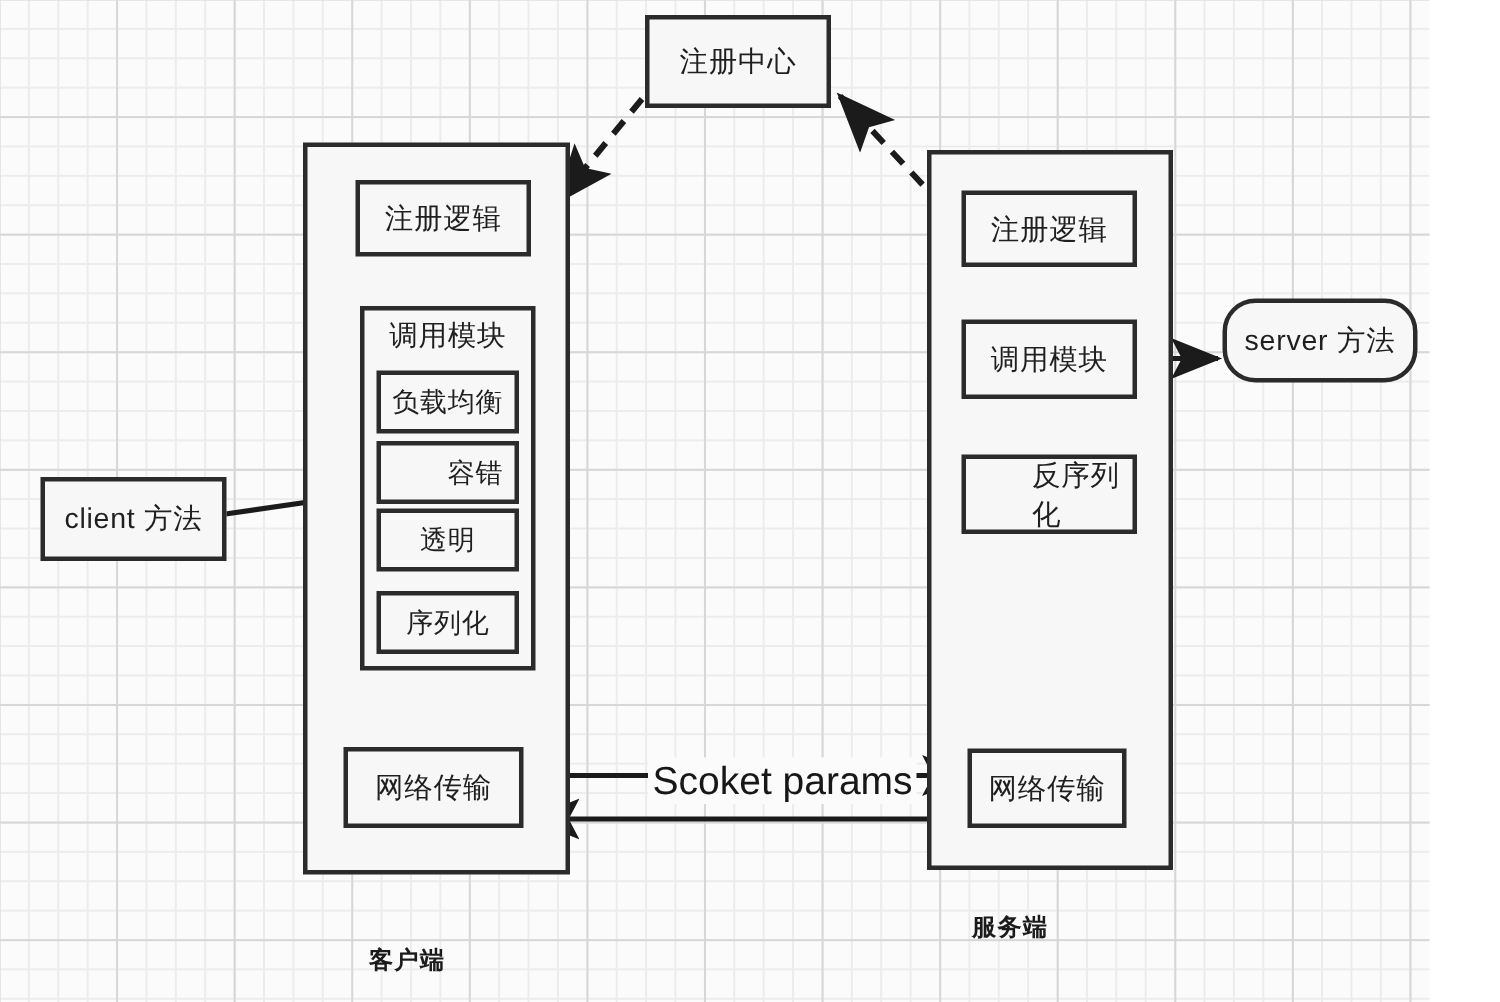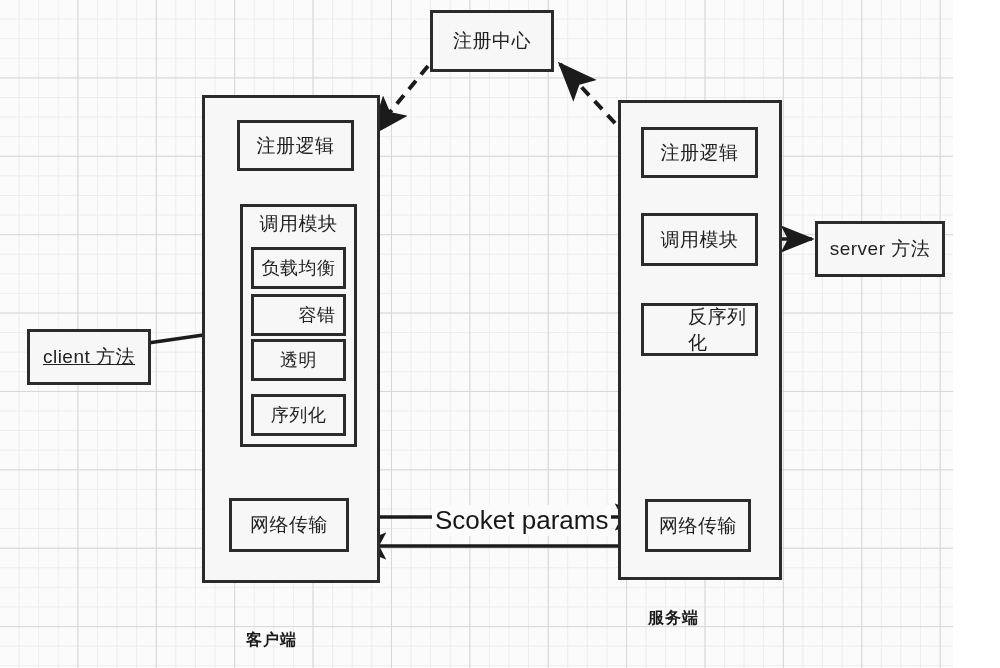--- a/index.html
+++ b/index.html
@@ -140,25 +140,25 @@
 
     <g>
       <path d="M646 546 L355 546" stroke="#1b1b1b" stroke-width="3.4" fill="none" marker-end="url(#arrow)"></path>
     </g>
   </svg>
 
   <div class="node" style="left:430px; top:10px; width:124px; height:62px;">
     <span>注册中心</span>
   </div>
 
-  <div class="node" style="left:27px; top:329px; width:124px; height:56px;text-decoration:underline;">
+  <div class="node" style="left:27px; top:318px; width:124px; height:56px;">
     <span>client 方法</span>
   </div>
 
-  <div class="node" style="left:815px; top:221px; width:130px; height:56px;">
+  <div class="node" style="left:815px; top:199px; width:130px; height:56px;border-radius:22px;">
     <span>server 方法</span>
   </div>
 
   <div class="container-node" style="left:202px; top:95px; width:178px; height:488px;"></div>
 
   <div class="node" style="left:237px; top:120px; width:117px; height:51px;">
     <span>注册逻辑</span>
   </div>
 
   <div class="module-node" style="left:240px; top:204px; width:117px; height:243px;">

